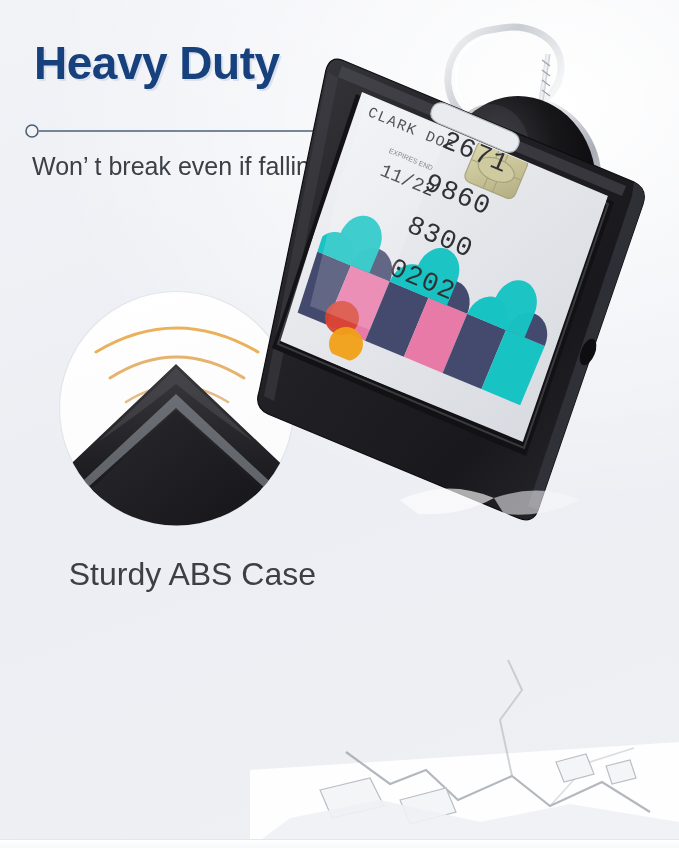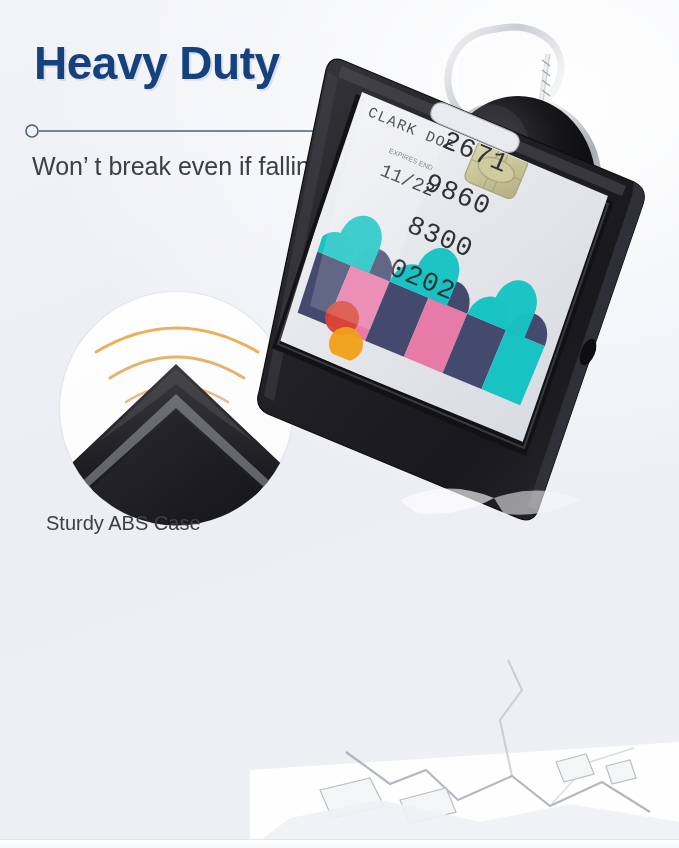--- a/index.html
+++ b/index.html
@@ -65,24 +65,24 @@
   .inset {
     position: absolute;
     left: 58px;
     top: 290px;
     width: 237px;
     height: 237px;
   }
   .inset-caption {
     position: absolute;
     left: 46px;
-    top: 512px;
+    top: 556px;
     width: 270px;
-    text-align: left;
-    font-size: 20px;
+    text-align: right;
+    font-size: 32px;
     color: #3c4046;
   }
 
   
   .product {
     position: absolute;
     left: 250px;
     top: 0px;
     width: 429px;
     height: 848px;

